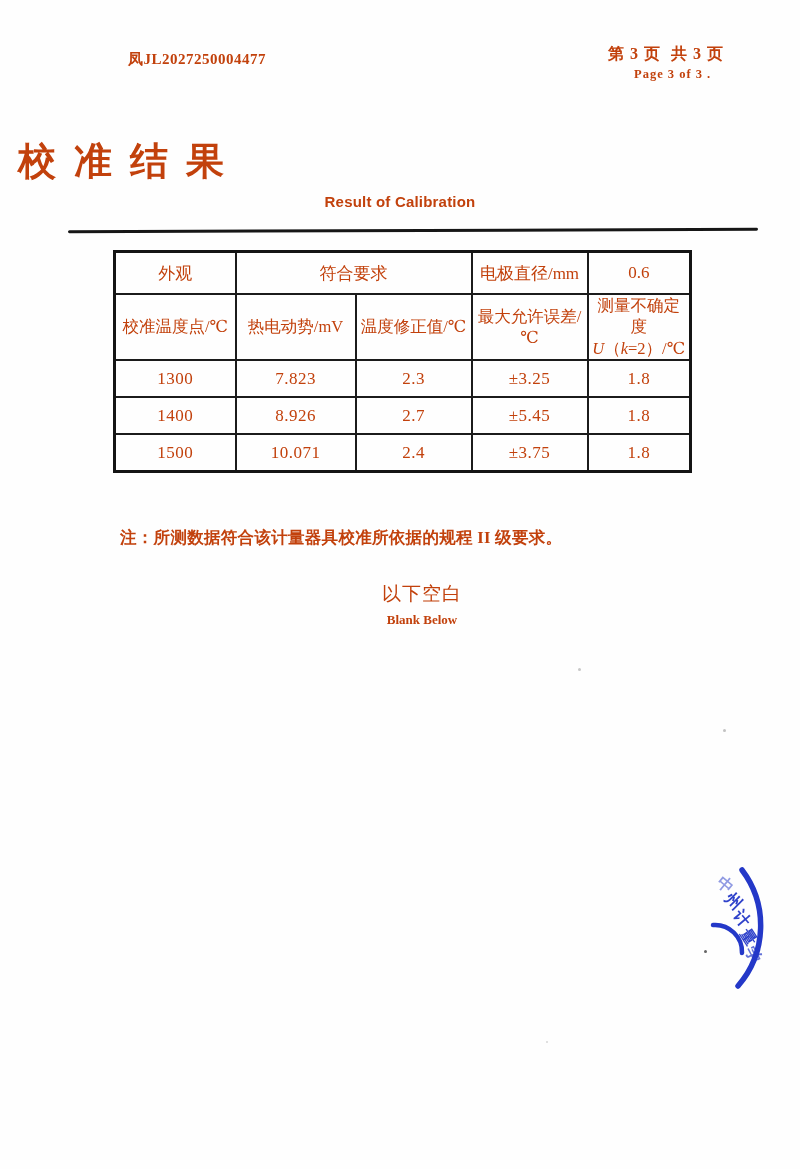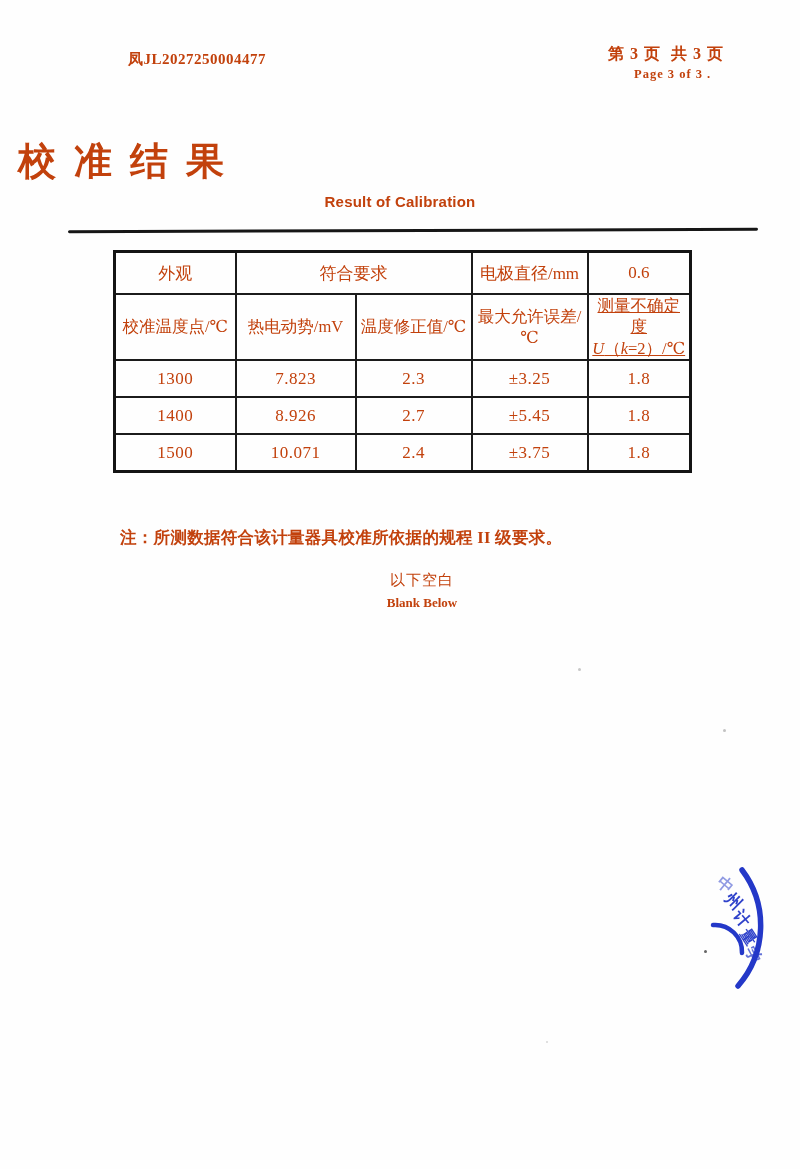--- a/index.html
+++ b/index.html
@@ -46,30 +46,30 @@
   table.cal td{
     border:2px solid #1b1b1b;
     text-align:center;vertical-align:middle;
     font-size:17px;padding:0 2px;
     overflow:hidden;
   }
   table.cal{border:3.5px solid #141414;}
   tr.r1 td{height:40px;}
   tr.r2 td{height:47px;font-size:16.5px;}
   tr.dr td{height:35px;letter-spacing:0.5px;}
-  .unc{font-size:15px;line-height:1.3;text-decoration:underline;}
+  .unc{font-size:15px;line-height:1.3;}
   .it{font-style:italic;font-family:"Liberation Serif",serif;}
   
   .note{
     position:absolute;left:100px;top:527px;
     font-size:16.5px;font-weight:600;letter-spacing:0.3px;margin-left:20px;
   }
   
   .blank-block{position:absolute;left:342px;top:571px;width:160px;text-align:center;}
-  .blank-cn{font-size:15px;letter-spacing:1px;}
+  .blank-cn{font-size:19px;letter-spacing:1px;margin-top:10px;}
   .blank-en{font-size:13px;font-weight:700;margin-top:5px;}
   
   .stamp{position:absolute;left:680px;top:845px;width:120px;height:160px;}
   .stamp text{
     font-size:16px;font-weight:700;
     font-family:"Liberation Serif","DejaVu Serif",serif;
   }
   
   .speck{position:absolute;border-radius:50%;background:#9a9a9a;}
   .s1{left:578px;top:668px;width:3px;height:3px;opacity:.55;}

